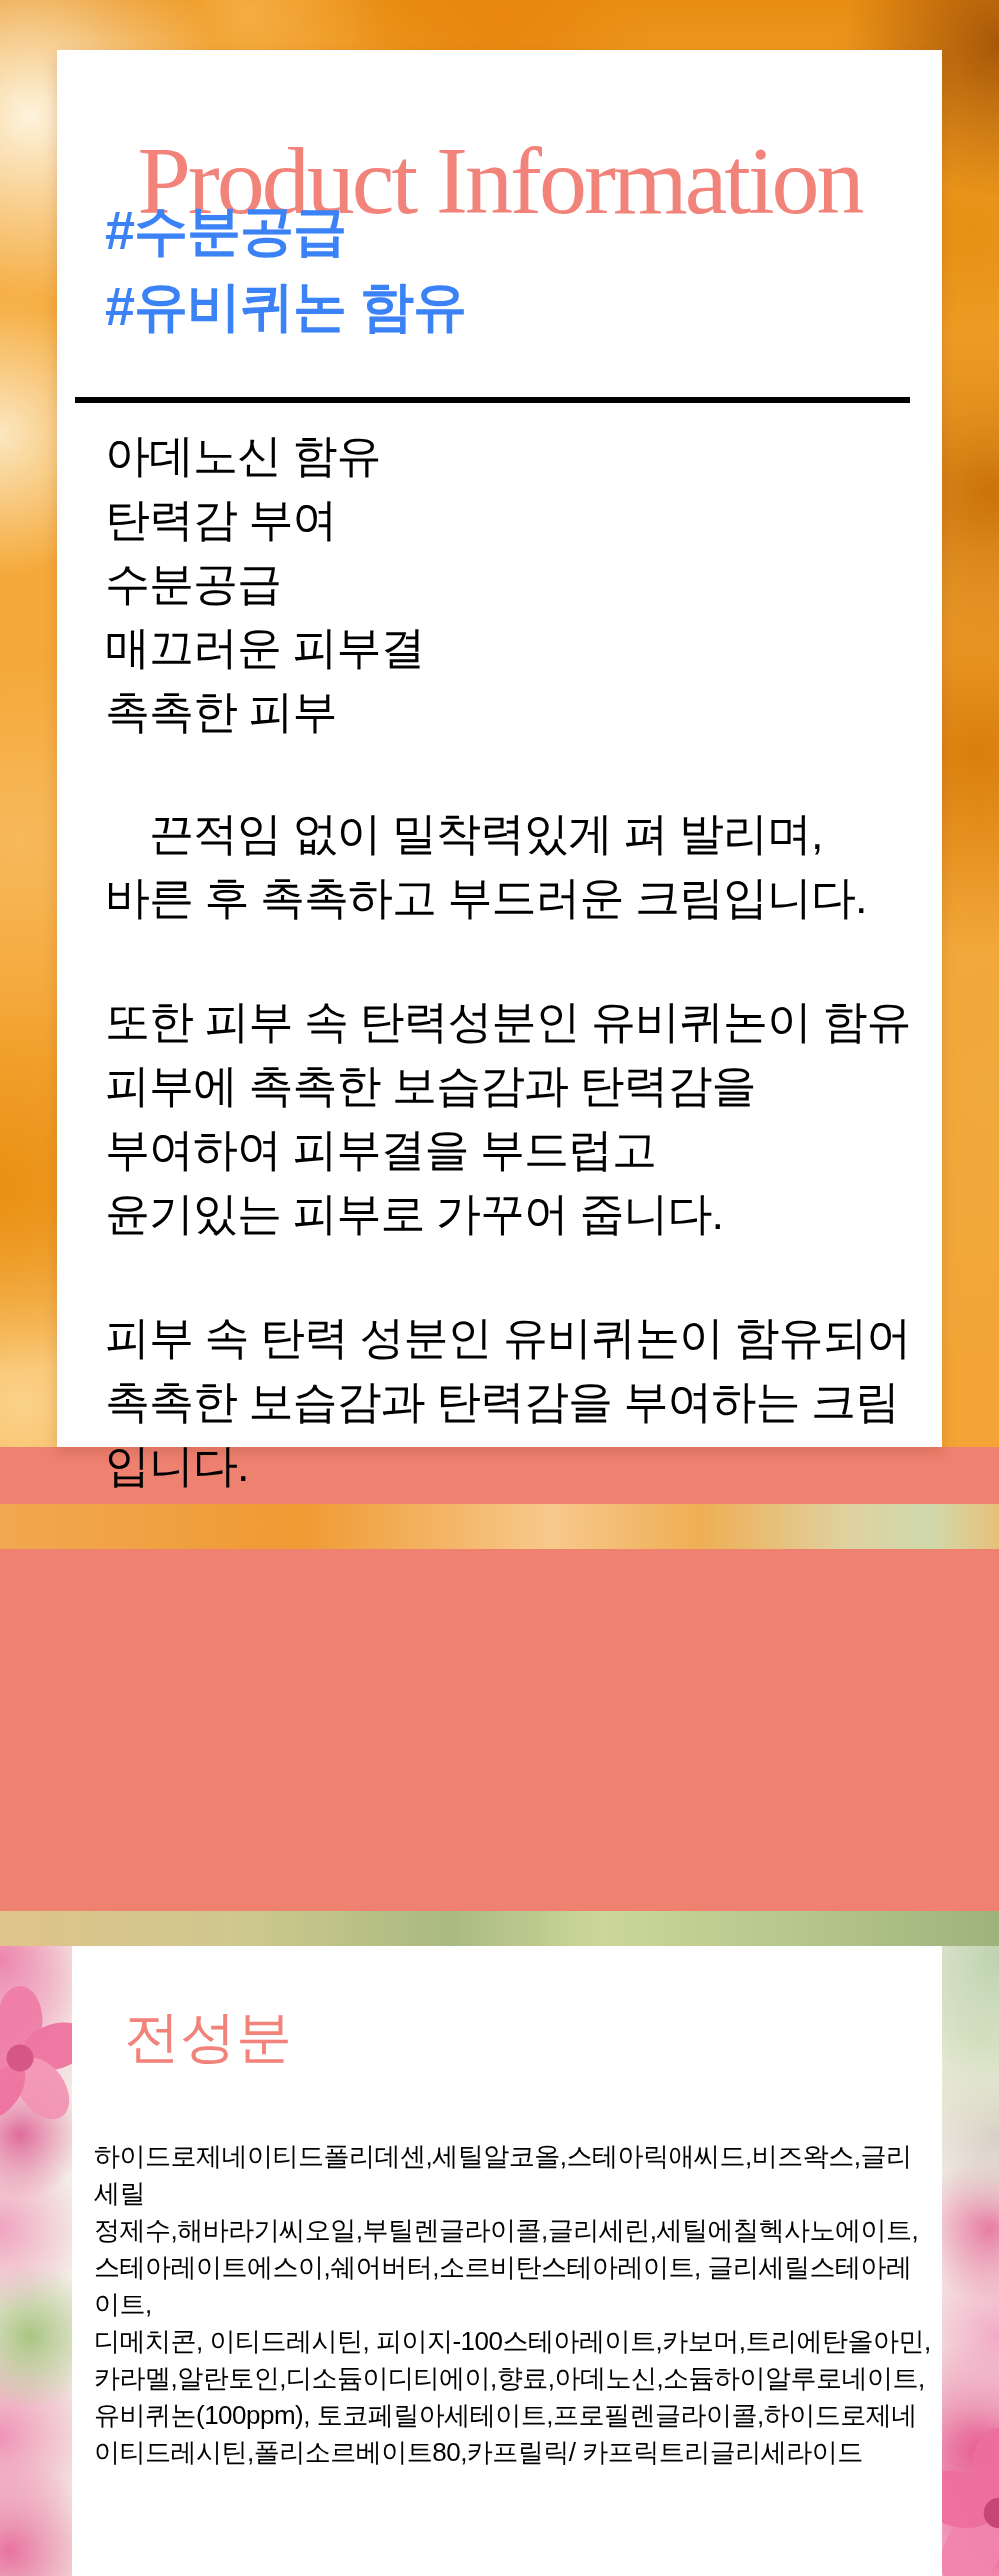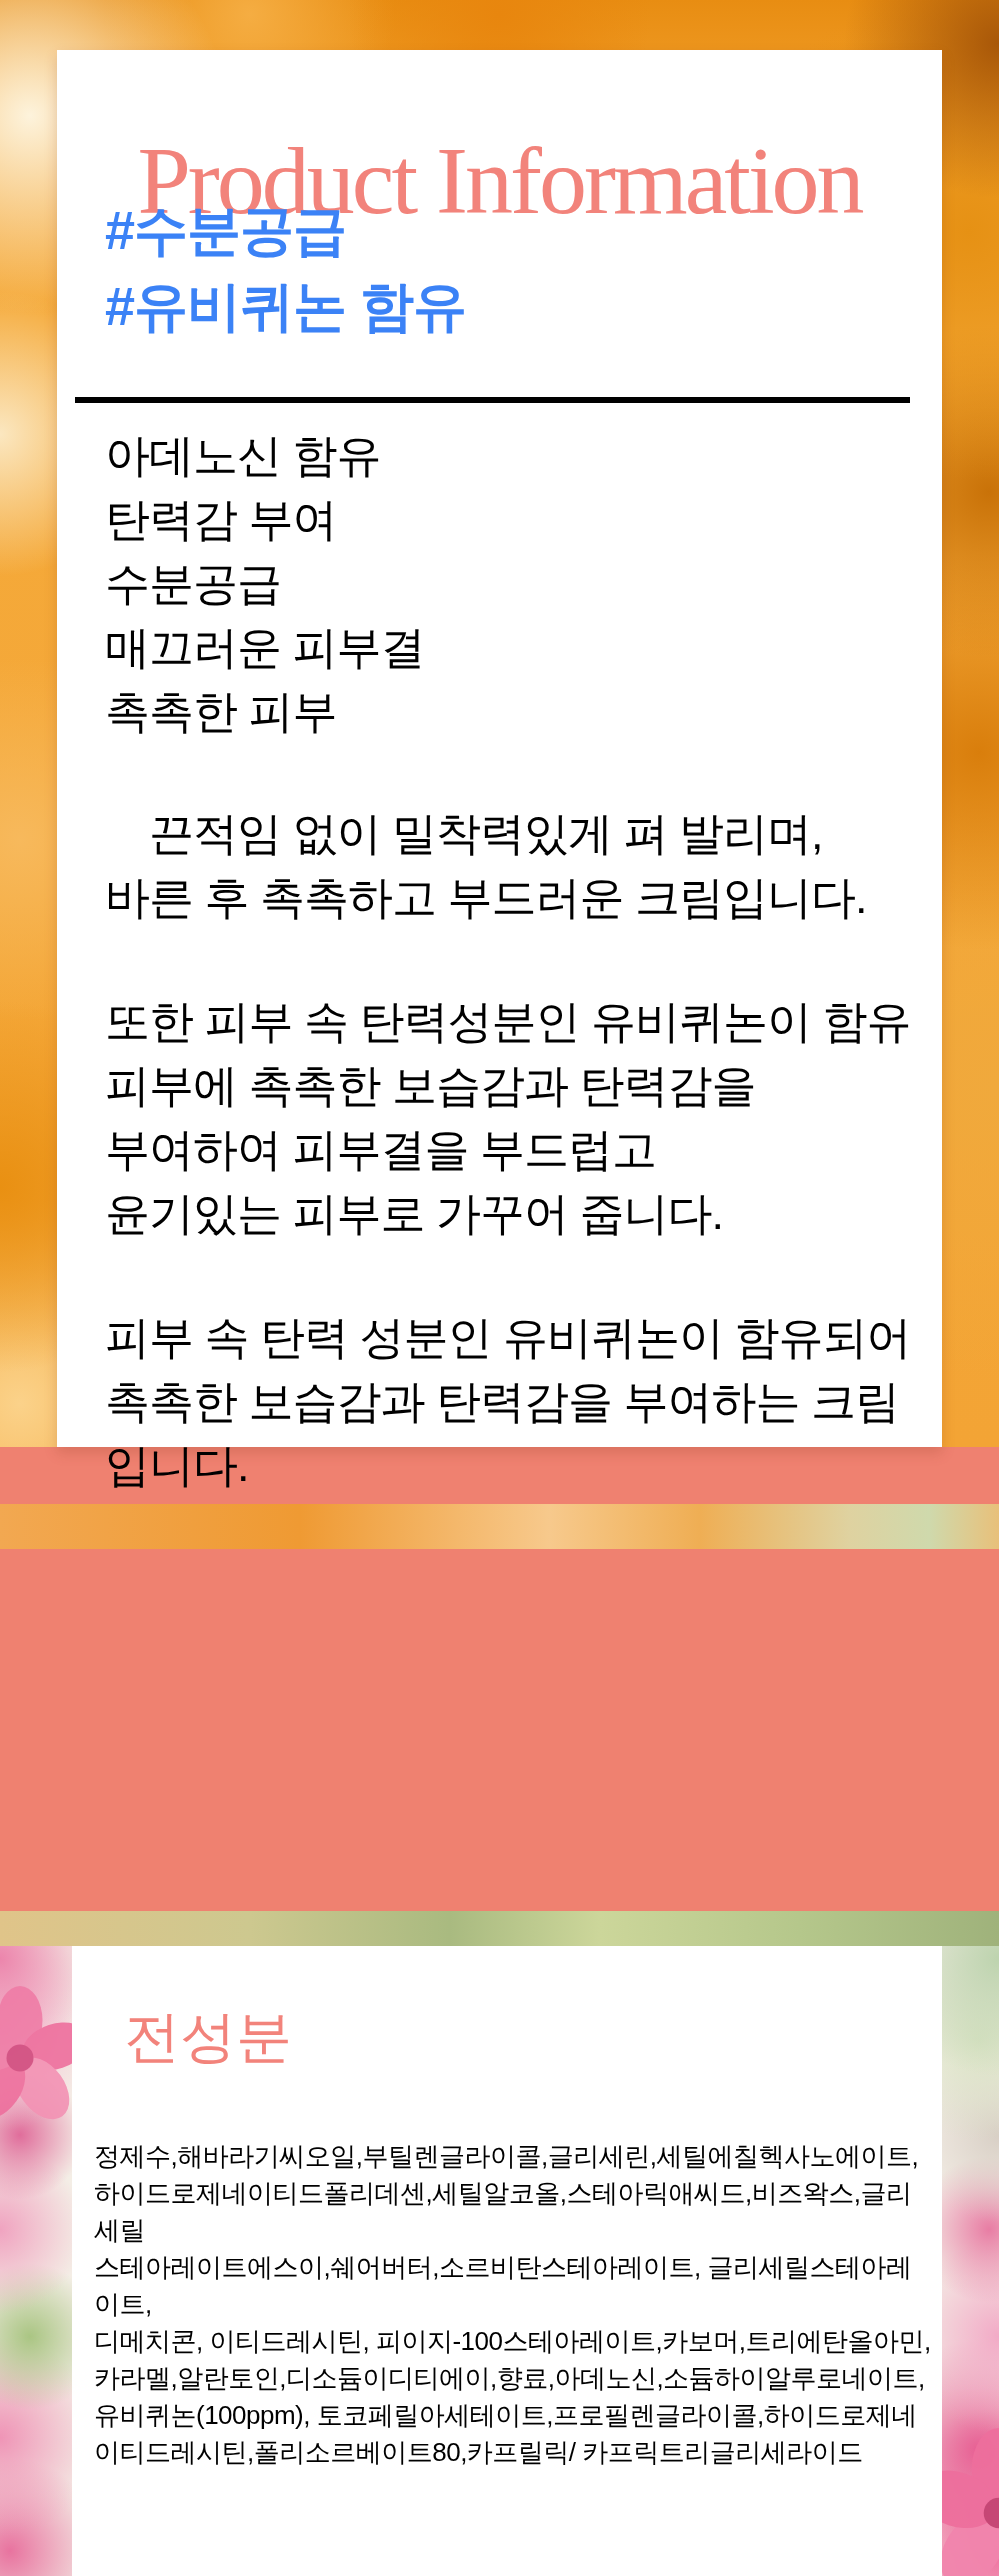--- a/index.html
+++ b/index.html
@@ -147,22 +147,22 @@
     <div class="para-3">
         <div>피부 속 탄력 성분인 유비퀴논이 함유되어</div>
         <div>촉촉한 보습감과 탄력감을 부여하는 크림입니다.</div>
       </div>
   </section>
 
 
   <section class="card card-3" style="background: rgb(255, 255, 255);">
     <h2 class="ing-title accent" style="color: rgb(242, 131, 123);">전성분</h2>
     <div class="ingredients">
+        <div>하이드로제네이티드폴리데센,세틸알코올,스테아릭애씨드,비즈왁스,글리세릴</div>
         <div>정제수,해바라기씨오일,부틸렌글라이콜,글리세린,세틸에칠헥사노에이트,</div>
-        <div>하이드로제네이티드폴리데센,세틸알코올,스테아릭애씨드,비즈왁스,글리세릴</div>
         <div>스테아레이트에스이,쉐어버터,소르비탄스테아레이트, 글리세릴스테아레이트,</div>
         <div>디메치콘, 이티드레시틴, 피이지-100스테아레이트,카보머,트리에탄올아민,</div>
         <div>카라멜,알란토인,디소듐이디티에이,향료,아데노신,소듐하이알루로네이트,</div>
         <div>유비퀴논(100ppm), 토코페릴아세테이트,프로필렌글라이콜,하이드로제네</div>
         <div>이티드레시틴,폴리소르베이트80,카프릴릭/ 카프릭트리글리세라이드</div>
       </div>
   </section>
 
 </div>
 

